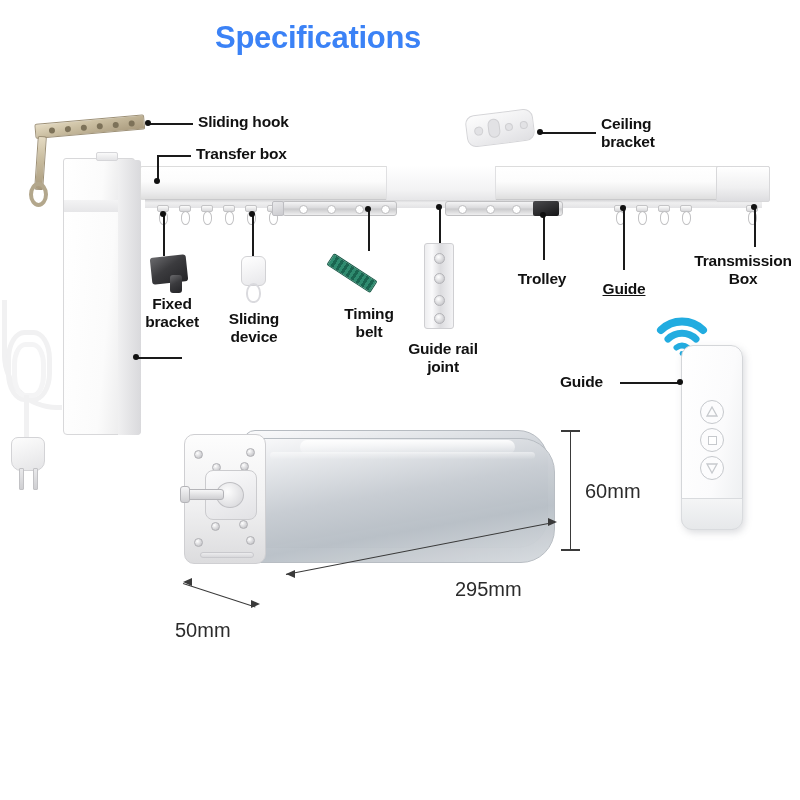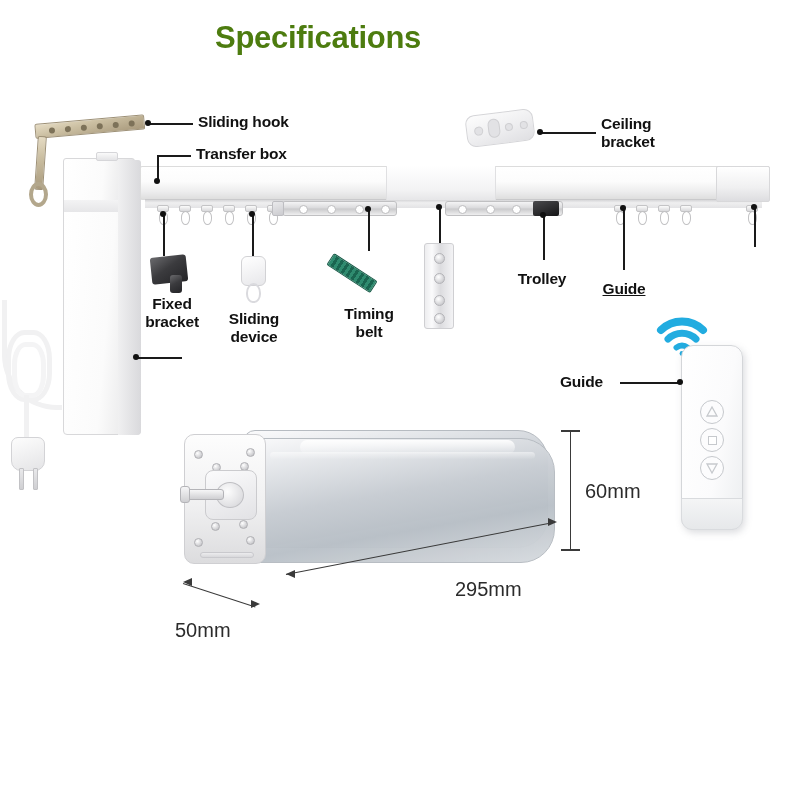--- a/index.html
+++ b/index.html
@@ -18,21 +18,21 @@
   }
 
   
   .title {
     position: absolute;
     left: 0; top: 20px;
     width: 636px;
     text-align: center;
     font-size: 31px;
     font-weight: bold;
-    color: #4d7c0f;
+    color: #3b82f6;
     letter-spacing: -0.3px;
   }
 
   
   .label {
     position: absolute;
     font-weight: bold;
     color: #111111;
     font-size: 15.5px;
     line-height: 1.18;
@@ -457,31 +457,35 @@
   <div class="leader h" style="left:138px; top:357px; width:44px;"></div>
   <div class="dot" style="left:133px; top:354px;"></div>
 
   <div class="leader v" style="left:368px; top:209px; height:42px;"></div>
   <div class="dot" style="left:365px; top:206px;"></div>
   <div class="label" style="left:338px; top:305px; text-align:center; width:62px;">Timing
 belt</div>
 
   <div class="leader v" style="left:439px; top:207px; height:36px;"></div>
   <div class="dot" style="left:436px; top:204px;"></div>
+  <div class="label" style="left:396px; top:340px; text-align:center; width:94px;">Guide rail
+joint</div>
 
   <div class="leader v" style="left:543px; top:216px; height:44px;"></div>
   <div class="dot" style="left:540px; top:212px;"></div>
   <div class="label" style="left:509px; top:270px; text-align:center; width:66px;">Trolley</div>
 
   <div class="leader v" style="left:623px; top:208px; height:62px;"></div>
   <div class="dot" style="left:620px; top:205px;"></div>
   <div class="label" style="left:596px; top:280px; text-align:center; width:56px;text-decoration:underline;">Guide</div>
 
   <div class="leader v" style="left:754px; top:207px; height:40px;"></div>
   <div class="dot" style="left:751px; top:204px;"></div>
+  <div class="label" style="left:688px; top:252px; text-align:center; width:110px;">Transmission
+Box</div>
 
   <div>
 
     <div class="motor-body" style="left:243px; top:430px; width:305px; height:118px;"></div>
     <div class="motor-body" style="left:243px; top:438px; width:312px; height:125px; border-radius:10px 34px 34px 10px; opacity:0.96;"></div>
     <div class="motor-gloss" style="left:300px; top:440px; width:215px; height:14px;"></div>
     <div class="motor-gloss" style="left:270px; top:452px; width:265px; height:7px; opacity:0.55;"></div>
 
     <div class="motor-cap" style="left:184px; top:434px; width:82px; height:130px;"></div>
     <div class="screw" style="left:194px; top:450px;"></div>

